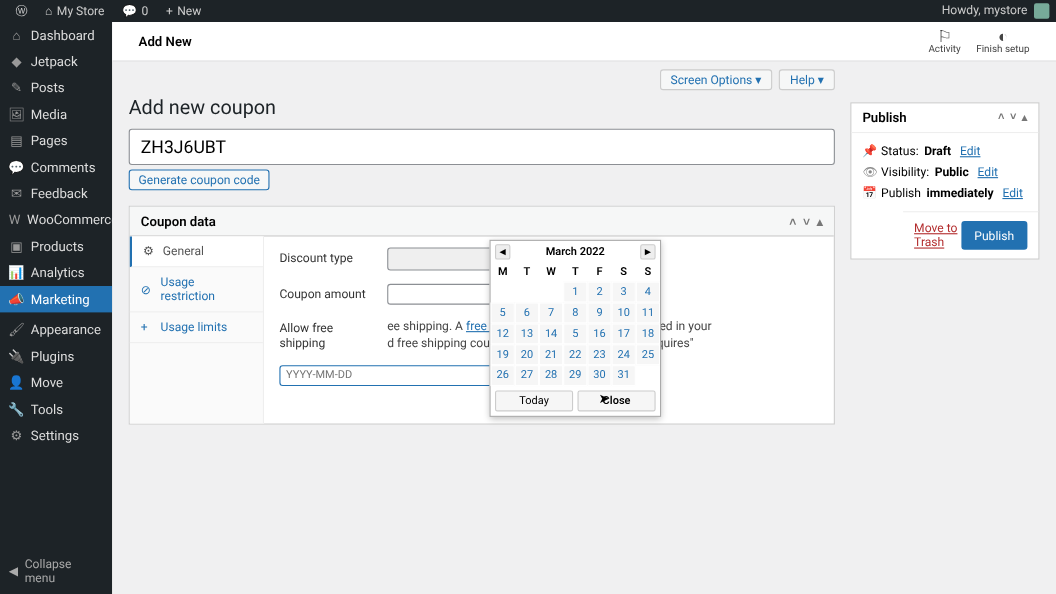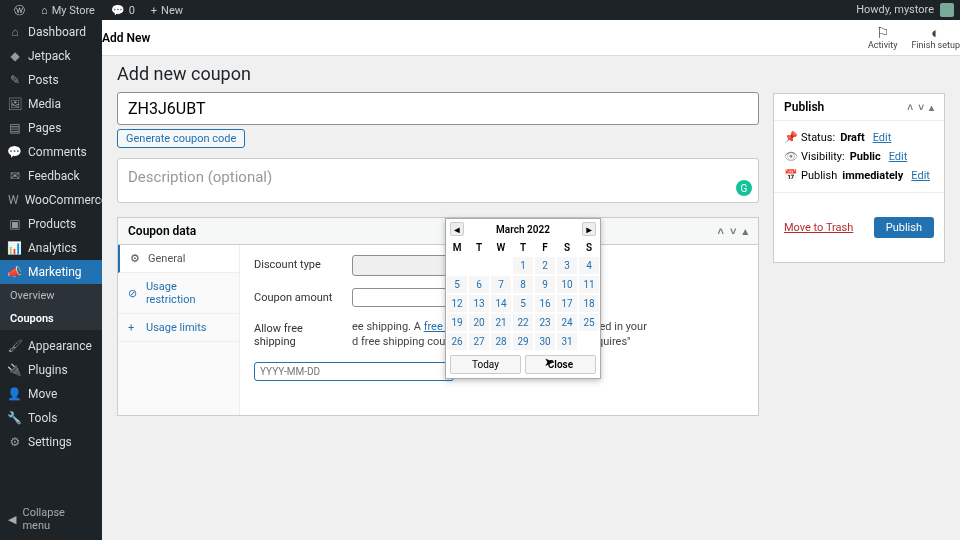--- a/index.html
+++ b/index.html
@@ -13,21 +13,21 @@
 .sidebar { width: 102px; background: #1d2327; color: #ddd; font-size: 12px; display:flex; flex-direction:column; }
 .side-item { display: flex; align-items: center; gap: 6px; padding: 5px 8px; cursor: pointer; }
 .side-item .icn { width: 14px; display:inline-flex; align-items:center; justify-content:center; color:#999; }
 .side-item.active { background: #2271b1; color: #fff; }
 .side-item.active .icn { color:#fff; }
 .side-sub { background: #2c3338; font-size: 11px; }
 .side-sub .sub { padding: 5px 10px; cursor: pointer; color: #bbb; }
 .side-sub .sub.active { color: #fff; font-weight: 600; }
 .collapse { margin-top: auto; padding: 8px; font-size: 11px; color:#aaa; display:flex; align-items:center; gap:6px; cursor:pointer;}
 .main { flex: 1; background: #f0f0f1; overflow: hidden; position:relative;}
-.topbar { background: #fff; border-bottom: 1px solid #dcdcde; height: 36px; display: flex; align-items: center; padding: 0 0; }
+.topbar { background: #fff; border-bottom: 1px solid #dcdcde; height: 36px; display: flex; align-items: center; padding: 0 24px; }
 .topbar h4 { font-size: 12px; font-weight: 600; }
 .topbar .right { margin-left: auto; display: flex; gap: 14px; }
 .topbar .ricon { text-align: center; font-size: 9px; color: #444; cursor:pointer;}
 .topbar .ricon .c { display:block; font-size:15px; line-height:14px; }
 .content { padding: 7px 15px; display: flex; gap: 14px; }
 .left-col { flex: 1; }
 .right-col { width: 172px; }
 .tabs-row { display: flex; gap: 6px; margin-bottom: 6px; justify-content:flex-end;}
 .tab-btn { background: #f6f7f7; border: 1px solid #ccc; border-radius:3px; padding: 2px 9px; font-size: 11px; cursor:pointer; color:#2271b1;}
 h1.page { font-size: 18px; font-weight: 400; margin: 0 0 8px; color:#1d2327;}
@@ -53,21 +53,21 @@
 .fld .shiptext { font-size:11px; color:#444; max-width:380px; line-height:1.4;}
 .fld .shiptext a { color:#2271b1; text-decoration:underline; }
 .expiry { border:1px solid #2271b1 !important; width: 200px; }
 .pub-panel { background:#fff; border:1px solid #ccc;}
 .pub-head { padding:6px 10px; font-size:12px; font-weight:600; border-bottom:1px solid #eee; display:flex; align-items:center;}
 .pub-head .arrs { margin-left:auto; display:flex; gap:5px; color:#777; font-size:10px;}
 .pub-body { padding: 7px 10px; font-size: 11px; }
 .pub-row { display:flex; align-items:center; gap:5px; padding:3px 0; }
 .pub-row .icn { width:12px; color:#888; }
 .pub-row a { color:#2271b1; text-decoration:underline; margin-left:3px; cursor:pointer;}
-.pub-foot { border-top:1px solid #eee; padding:24px 10px; display:flex; align-items:center;}
+.pub-foot { border-top:1px solid #eee; padding:8px 10px; display:flex; margin-left:47px;}
 .pub-foot .trash { color:#b32d2e; text-decoration:underline; font-size:11px; cursor:pointer;}
 .pub-foot .publish { margin-left:auto; background:#2271b1; color:#fff; border:none; padding:4px 12px; border-radius:3px; font-size:11px; cursor:pointer;}
 
 .datepicker { position:absolute; left:343px; top:198px; width:156px; background:#fff; border:1px solid #aaa; box-shadow:0 2px 6px rgba(0,0,0,.25); font-size:10px; z-index:10;}
 .dp-head { display:flex; align-items:center; justify-content:space-between; padding:3px 4px; font-weight:600;}
 .dp-head .nav { width:14px; height:14px; background:#eee; border:1px solid #ccc; border-radius:2px; display:flex; align-items:center; justify-content:center; cursor:pointer;}
 .dp-grid { display:grid; grid-template-columns:repeat(7,1fr);}
 .dp-grid .dh { text-align:center; font-weight:600; padding:3px 0;}
 .dp-grid .dc { text-align:center; padding:3px 0; background:#f6f6f6; border:1px solid #fff; cursor:pointer; color:#2271b1;}
 .dp-grid .dc.empty { visibility:hidden;}
@@ -140,24 +140,20 @@
         <span>Products</span>
       </div>
       <div class="side-item">
         <span class="icn">📊</span>
         <span>Analytics</span>
       </div>
       <div class="side-item active">
         <span class="icn">📣</span>
         <span>Marketing</span>
       </div>
-      <div class="side-sub">
-        <div class="sub">Overview</div>
-        <div class="sub active">Coupons</div>
-      </div>
       <div style="height: 4px;"></div>
       <div class="side-item">
         <span class="icn">🖌</span>
         <span>Appearance</span>
       </div>
       <div class="side-item">
         <span class="icn">🔌</span>
         <span>Plugins</span>
       </div>
       <div class="side-item">
@@ -182,28 +178,28 @@
     <div class="topbar">
       <h4>Add New</h4>
       <div class="right">
         <div class="ricon"><span class="c">⚐</span><span>Activity</span></div>
         <div class="ricon"><span class="c">◐</span><span>Finish setup</span></div>
       </div>
     </div>
 
     <div class="content">
       <div class="left-col">
+        <div class="tabs-row">
+          <span class="tab-btn">Screen Options ▾</span>
+          <span class="tab-btn">Help ▾</span>
+        </div>
         <h1 class="page">Add new coupon</h1>
         <input class="title-input" value="ZH3J6UBT" style="">
         <span class="gen-btn">Generate coupon code</span>
 
-        <div class="desc-box">
-          <span class="ph">Description (optional)</span>
-          <span class="gram">G</span>
-        </div>
 
         <div class="panel">
           <div class="panel-head">
             <span>Coupon data</span>
             <span class="arrs">
                 <span>˄</span>
                 <span>˅</span>
                 <span>▴</span>
               </span>
           </div>

